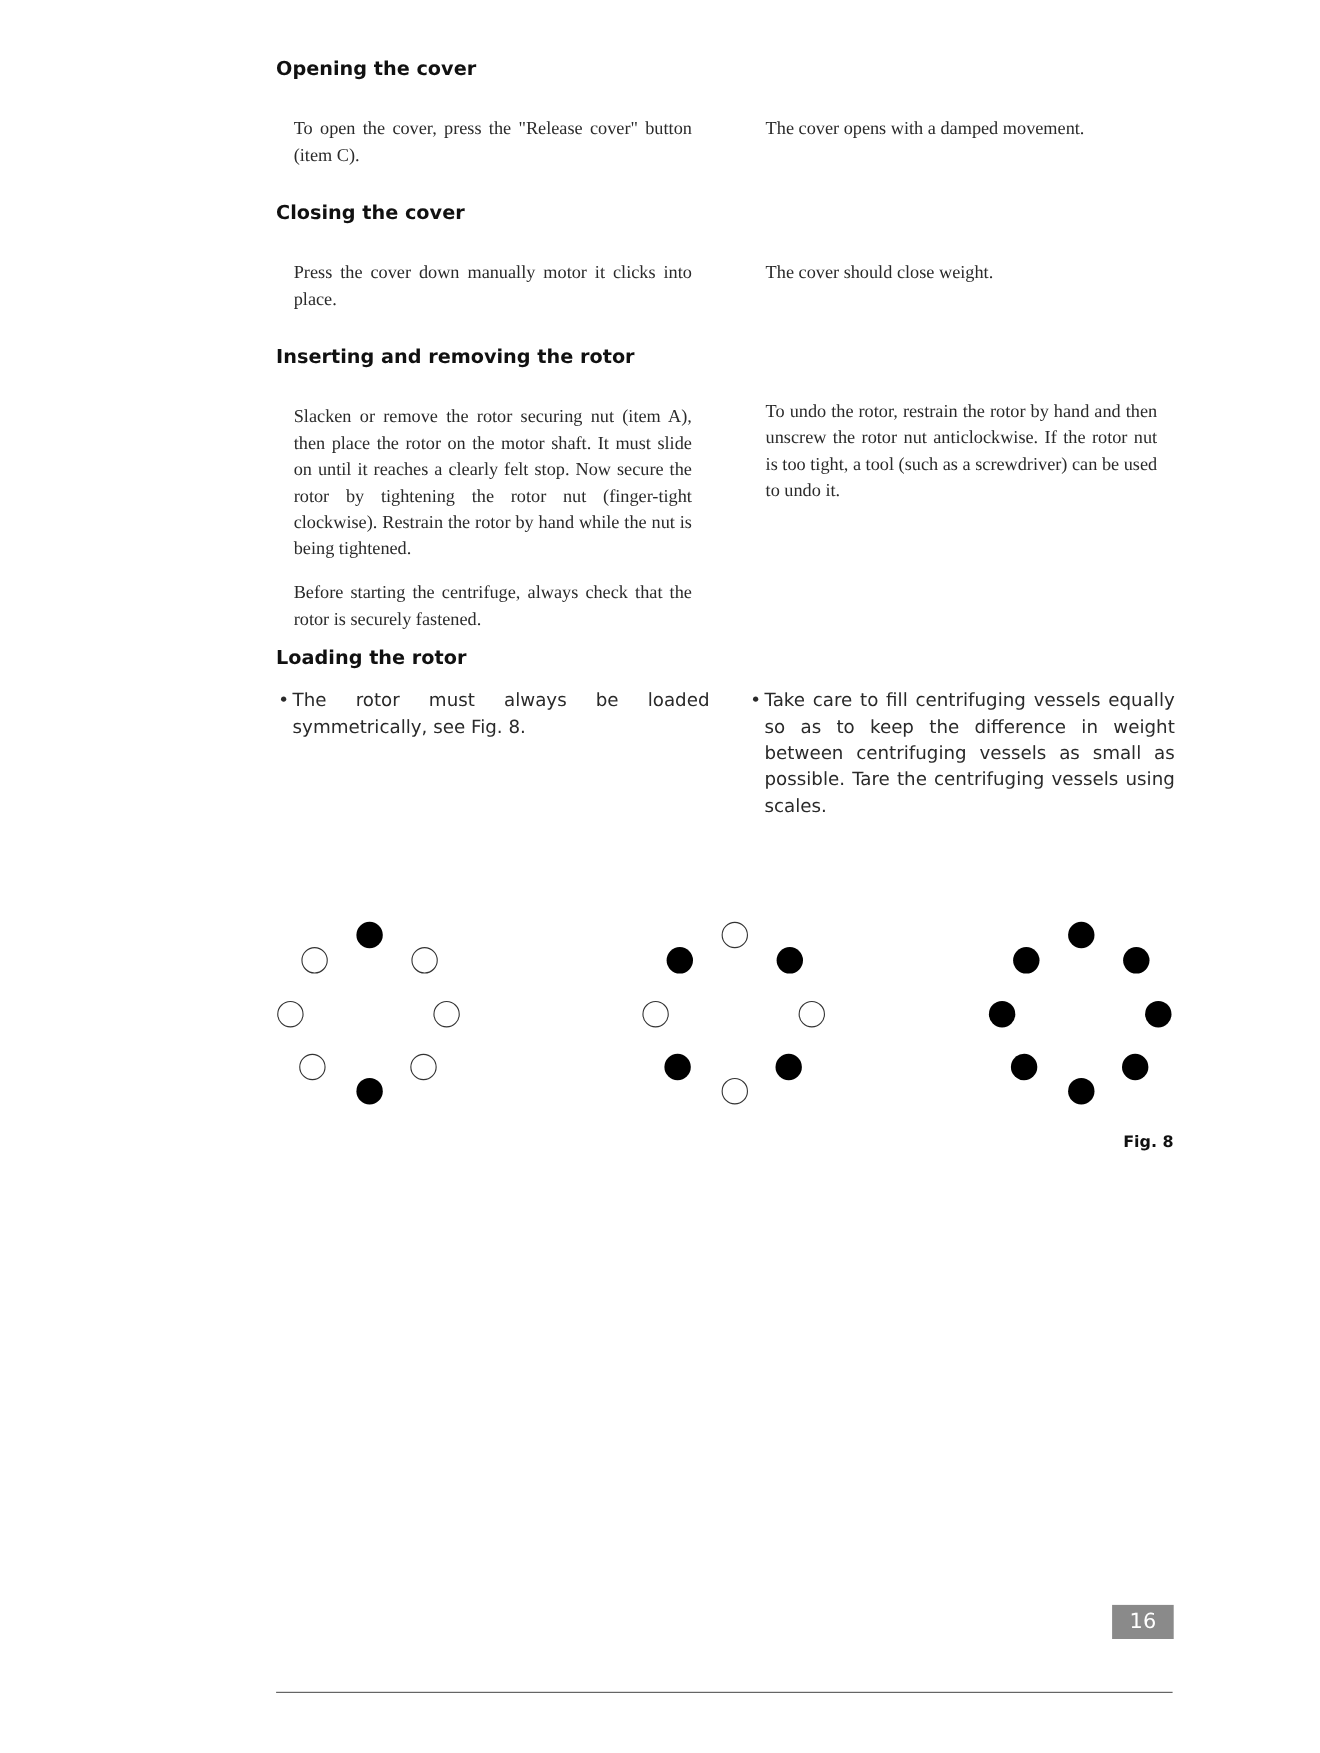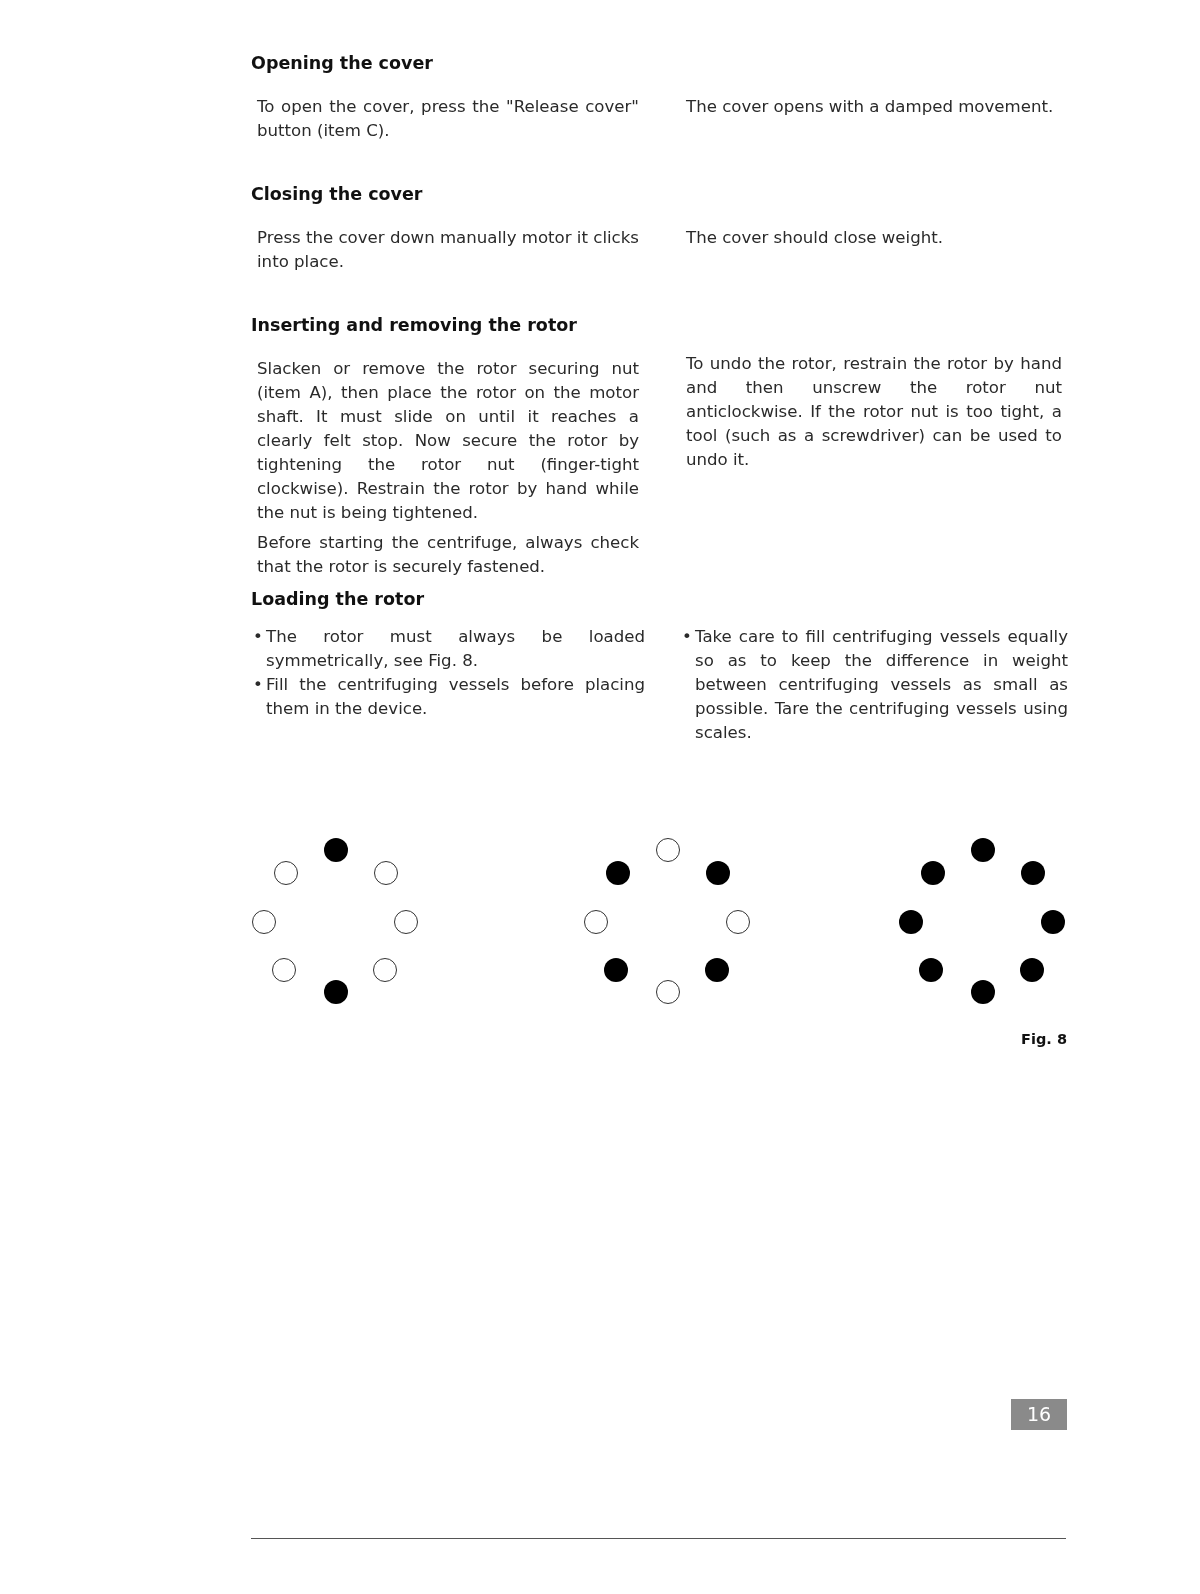--- a/index.html
+++ b/index.html
@@ -3,30 +3,30 @@
   <meta charset="utf-8">
   <style>
     html, body { margin: 0; padding: 0; background: #ffffff; }
     body { width: 1200px; height: 1594px; position: relative; overflow: hidden;
            font-family: "DejaVu Sans", "Liberation Sans", sans-serif; color: #222; }
     .heading { position: absolute; left: 251px; font-weight: bold; font-size: 17.5px; color: #111; white-space: nowrap; }
     .col { position: absolute; font-size: 16.6px; line-height: 24px; color: #2a2a2a; }
     .col.left { left: 251px; width: 394px; }
     .col.right { left: 680px; width: 388px; }
     .just { text-align: justify; }
-    .para { margin: 6px; }
+    .para { margin: 16px; font-family: Liberation Serif, serif; }
     ul.bullets { list-style: none; margin: 0; padding: 0; }
     ul.bullets li { position: relative; padding-left: 15px; text-align: justify; }
     ul.bullets li::before { content: "•"; position: absolute; left: 2px; top: 0; }
     .fig-group { position: absolute; width: 180px; height: 180px; }
     .dot { position: absolute; width: 24px; height: 24px; border-radius: 50%; box-sizing: border-box; }
     .dot.filled { background: #000; }
     .dot.empty { background: #fff; border: 1.5px solid #333; }
     .fig-caption { position: absolute; left: 1000px; top: 1031px; width: 67px; text-align: right; font-weight: bold; font-size: 14.5px; color: #111; }
-    .page-num { position: absolute; left: 1011px; top: 1399px; width: 56px; height: 31px; background: #8a8a8a; color: #fff;
+    .page-num { position: absolute; left: 1011px; top: 1459px; width: 56px; height: 31px; background: #8a8a8a; color: #fff;
                 font-size: 19px; line-height: 31px; text-align: center; }
     .footer-rule { position: absolute; left: 251px; top: 1538px; width: 815px; height: 1px; background: #555; }
   </style>
 </head>
 <body>
 
 <div class="heading" style="top:53px">Opening the cover</div>
 <div class="col left just" style="top:89px">
   <p class="para">To open the cover, press the "Release cover" button (item C).</p>
 </div>
@@ -48,21 +48,20 @@
   <p class="para">Before starting the centrifuge, always check that the rotor is securely fastened.</p>
 </div>
 <div class="col right just" style="top:346px">
   <p class="para">To undo the rotor, restrain the rotor by hand and then unscrew the rotor nut anticlockwise. If the rotor nut is too tight, a tool (such as a screwdriver) can be used to undo it.</p>
 </div>
 
 <div class="heading" style="top:589px">Loading the rotor</div>
 <div class="col left" style="top:625px">
   <ul class="bullets">
     <li>The rotor must always be loaded symmetrically, see Fig. 8.</li>
-    <li>Fill the centrifuging vessels before placing them in the device.</li>
   </ul>
 </div>
 <div class="col right" style="top:625px">
   <ul class="bullets">
     <li>Take care to fill centrifuging vessels equally so as to keep the difference in weight between centrifuging vessels as small as possible. Tare the centrifuging vessels using scales.</li>
   </ul>
 </div>
 
 <div id="fig-1" class="fig-group" style="left:246px; top:838px;">
     <div class="dot filled" style="left: 78px; top: 0px;"></div>

